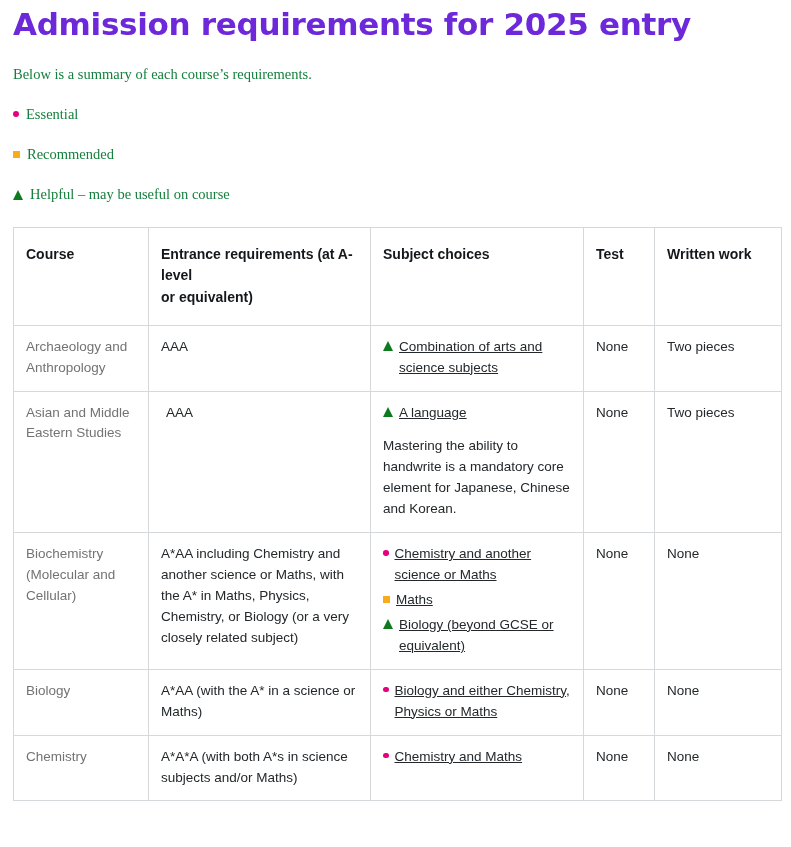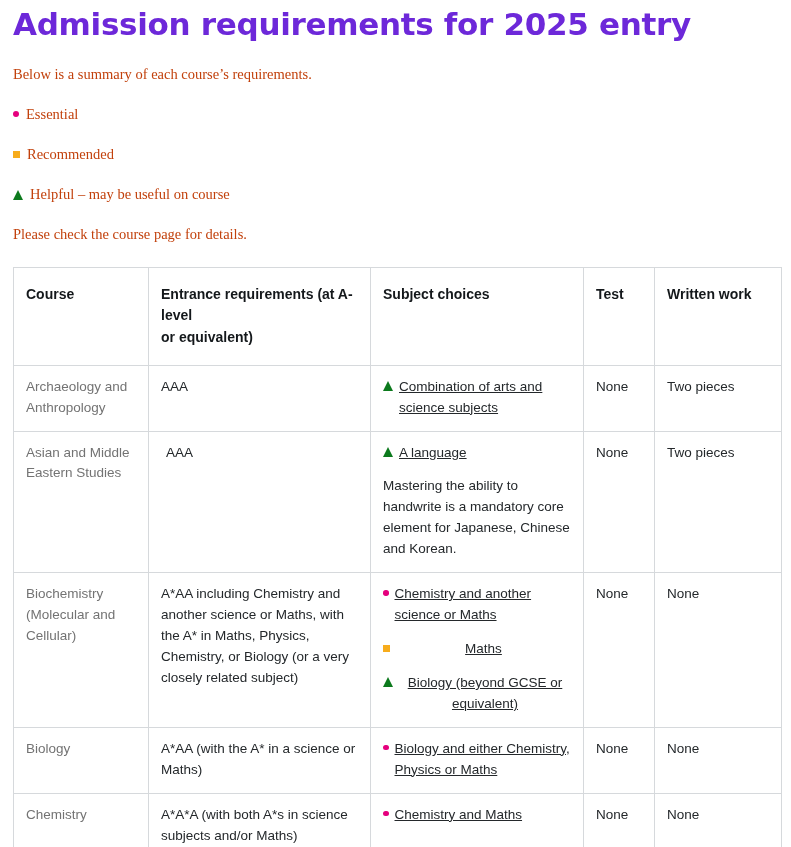--- a/index.html
+++ b/index.html
@@ -26,21 +26,21 @@
     font-weight: bold;
     letter-spacing: -0.3px;
     color: #6d28d9;
     margin: 6px 0 0 0;
     padding: 0;
   }
   p.intro, p.legend-line, p.outro {
     font-family: "Liberation Serif", "DejaVu Serif", serif;
     font-size: 14.5px;
     line-height: 1.45;
-    color: #c2410c;
+    color: #15803d;
     margin: 0;
   }
   p.intro { margin-top: 21px; }
   p.legend-line { margin-top: 19px; display: flex; align-items: baseline; }
   p.outro { margin-top: 19px; }
 
   .marker {
     display: inline-block;
     flex: 0 0 auto;
     margin-right: 7px;
@@ -125,21 +125,21 @@
   }
 
   td.cell-course { padding-top: 13px; }
   td.cell-entrance.indented { padding-left: 17px; }
 
   .req-item {
     display: flex;
     align-items: flex-start;
     text-decoration: underline;
   }
-  .req-item + .req-item { margin-top: 13px; text-align: center; }
+  .req-item + .req-item { margin-top: 4px; }
   .req-text { flex: 1 1 auto; }
   .plain-note { margin-top: 13px; }
 </style>
 </head>
 <body>
 
 <div class="page">
 
   <h1 class="page-title">Admission requirements for 2025 entry</h1>
 
@@ -153,21 +153,20 @@
   <p class="legend-line">
     <span class="marker square"></span>
     <span>Recommended</span>
   </p>
 
   <p class="legend-line">
     <span class="marker triangle"></span>
     <span>Helpful – may be useful on course</span>
   </p>
 
-  <p class="outro">Please check the course page for details.</p>
 
   <table class="req-table">
     <colgroup>
       <col class="c-course">
       <col class="c-entrance">
       <col class="c-subject">
       <col class="c-test">
       <col class="c-written">
     </colgroup>
     <thead>

